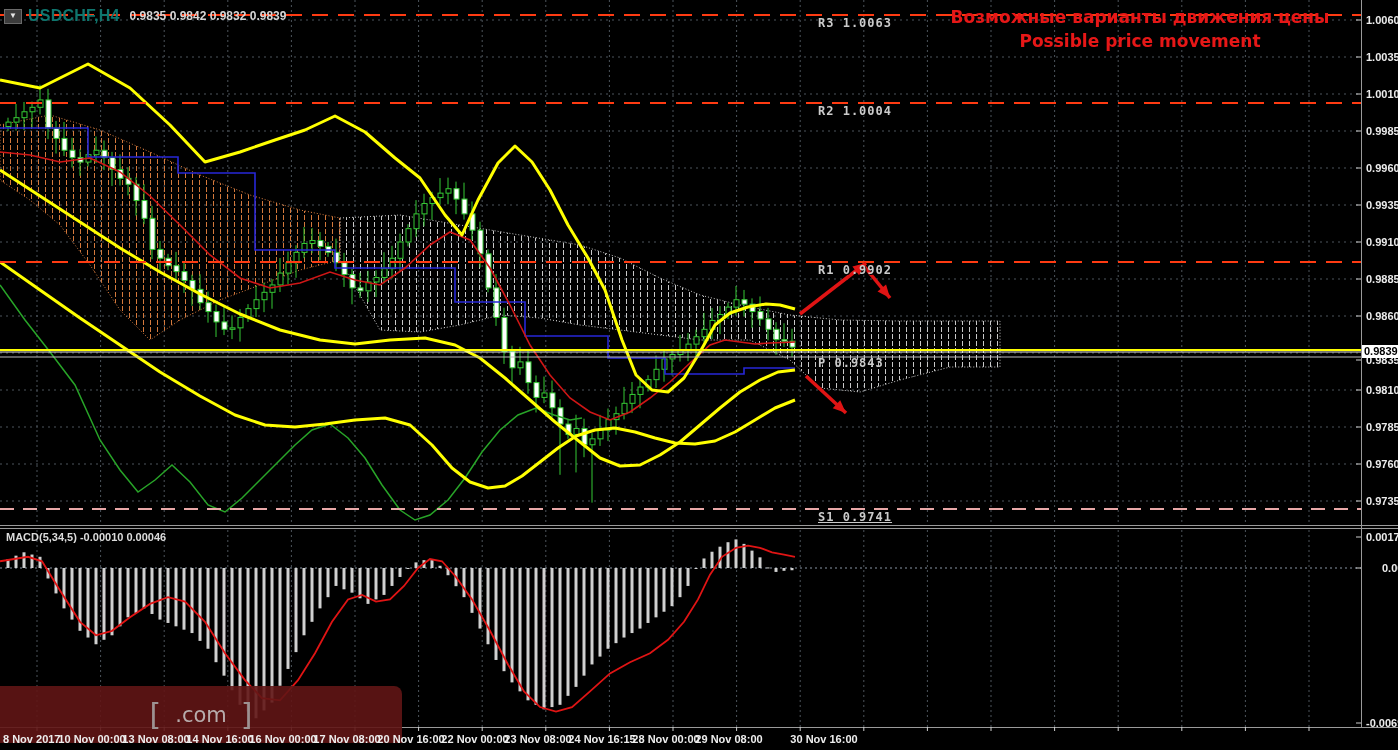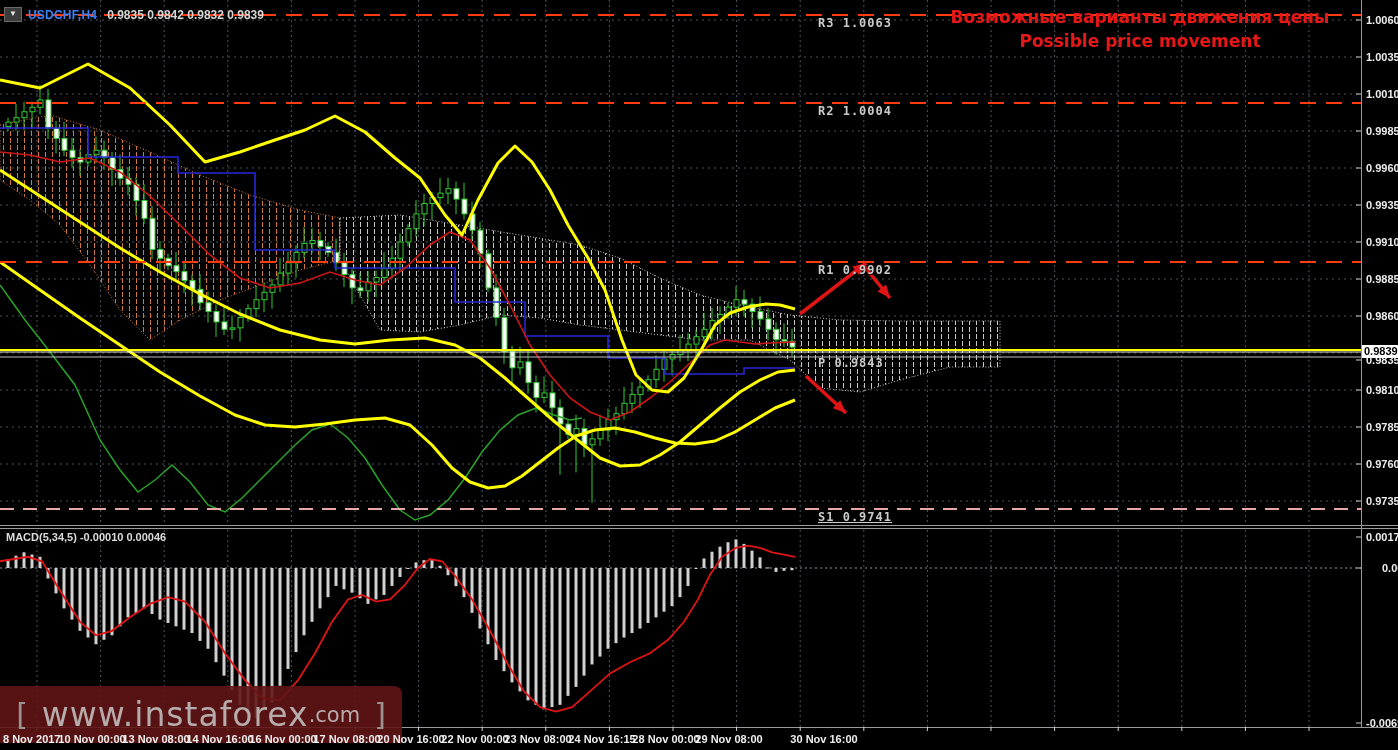--- a/index.html
+++ b/index.html
@@ -2,21 +2,21 @@
 <html><head>
 <meta charset="utf-8">
 <style>
   html,body{margin:0;padding:0;background:#222;}
   #window{position:relative;width:1398px;height:750px;background:#000;overflow:hidden;
     font-family:"Liberation Sans",sans-serif;}
   #chartsvg{position:absolute;left:0;top:0;}
   .symbolbar{position:absolute;left:4px;top:7px;display:flex;align-items:center;gap:6px;z-index:30;}
   .ddbtn{width:16px;height:13px;background:#3c3c3c;border:1px solid #6a6a6a;color:#e6e6e6;
     font-size:8px;line-height:12px;text-align:center;cursor:pointer;}
-  .symtxt{color:#3b82f6;font-size:12px;font-weight:bold;letter-spacing:.2px;}
+  .symtxt{color:#0f766e;font-size:16px;font-weight:bold;letter-spacing:.2px;}
   .ohlctxt{color:#d6d6d6;font-size:12px;font-weight:bold;margin-left:4px;}
   .annot{position:absolute;left:930px;top:5px;width:420px;text-align:center;z-index:30;
     color:#e61717;font-weight:bold;font-size:17px;line-height:24px;font-family:"DejaVu Sans",sans-serif;}
   .macdlbl{position:absolute;left:6px;top:531px;color:#dcdcdc;font-size:11px;font-weight:bold;z-index:30;}
   .axlbl{position:absolute;left:1366px;color:#ececec;font-size:11px;font-weight:bold;
     transform:translateY(-50%);white-space:nowrap;z-index:20;}
   .dtlbl{position:absolute;top:733px;color:#ededed;font-size:11px;font-weight:bold;
     transform:translateX(-50%);white-space:nowrap;z-index:25;}
   .dtlbl.left{transform:none;}
   .pivlbl{position:absolute;color:#cbcbcb;font-family:"DejaVu Sans Mono",monospace;
@@ -478,21 +478,20 @@
     <div>Возможные варианты движения цены</div>
     <div>Possible price movement</div>
   </div>
 
   <div class="macdlbl">MACD(5,34,5) -0.00010 0.00046</div>
 
   <div class="badge">0.9839</div>
 
   <div class="watermark">
     <span class="wm-br">[</span>
-    <span class="wm-main">www.instaforex</span>
       <span class="wm-suffix">.com</span>
     <span class="wm-br">]</span>
   </div>
 <div class="axlbl" style="top: 20px;">1.0060</div>
     <div class="axlbl" style="top: 57px;">1.0035</div>
     <div class="axlbl" style="top: 94px;">1.0010</div>
     <div class="axlbl" style="top: 131px;">0.9985</div>
     <div class="axlbl" style="top: 168px;">0.9960</div>
     <div class="axlbl" style="top: 205px;">0.9935</div>
     <div class="axlbl" style="top: 242px;">0.9910</div>

